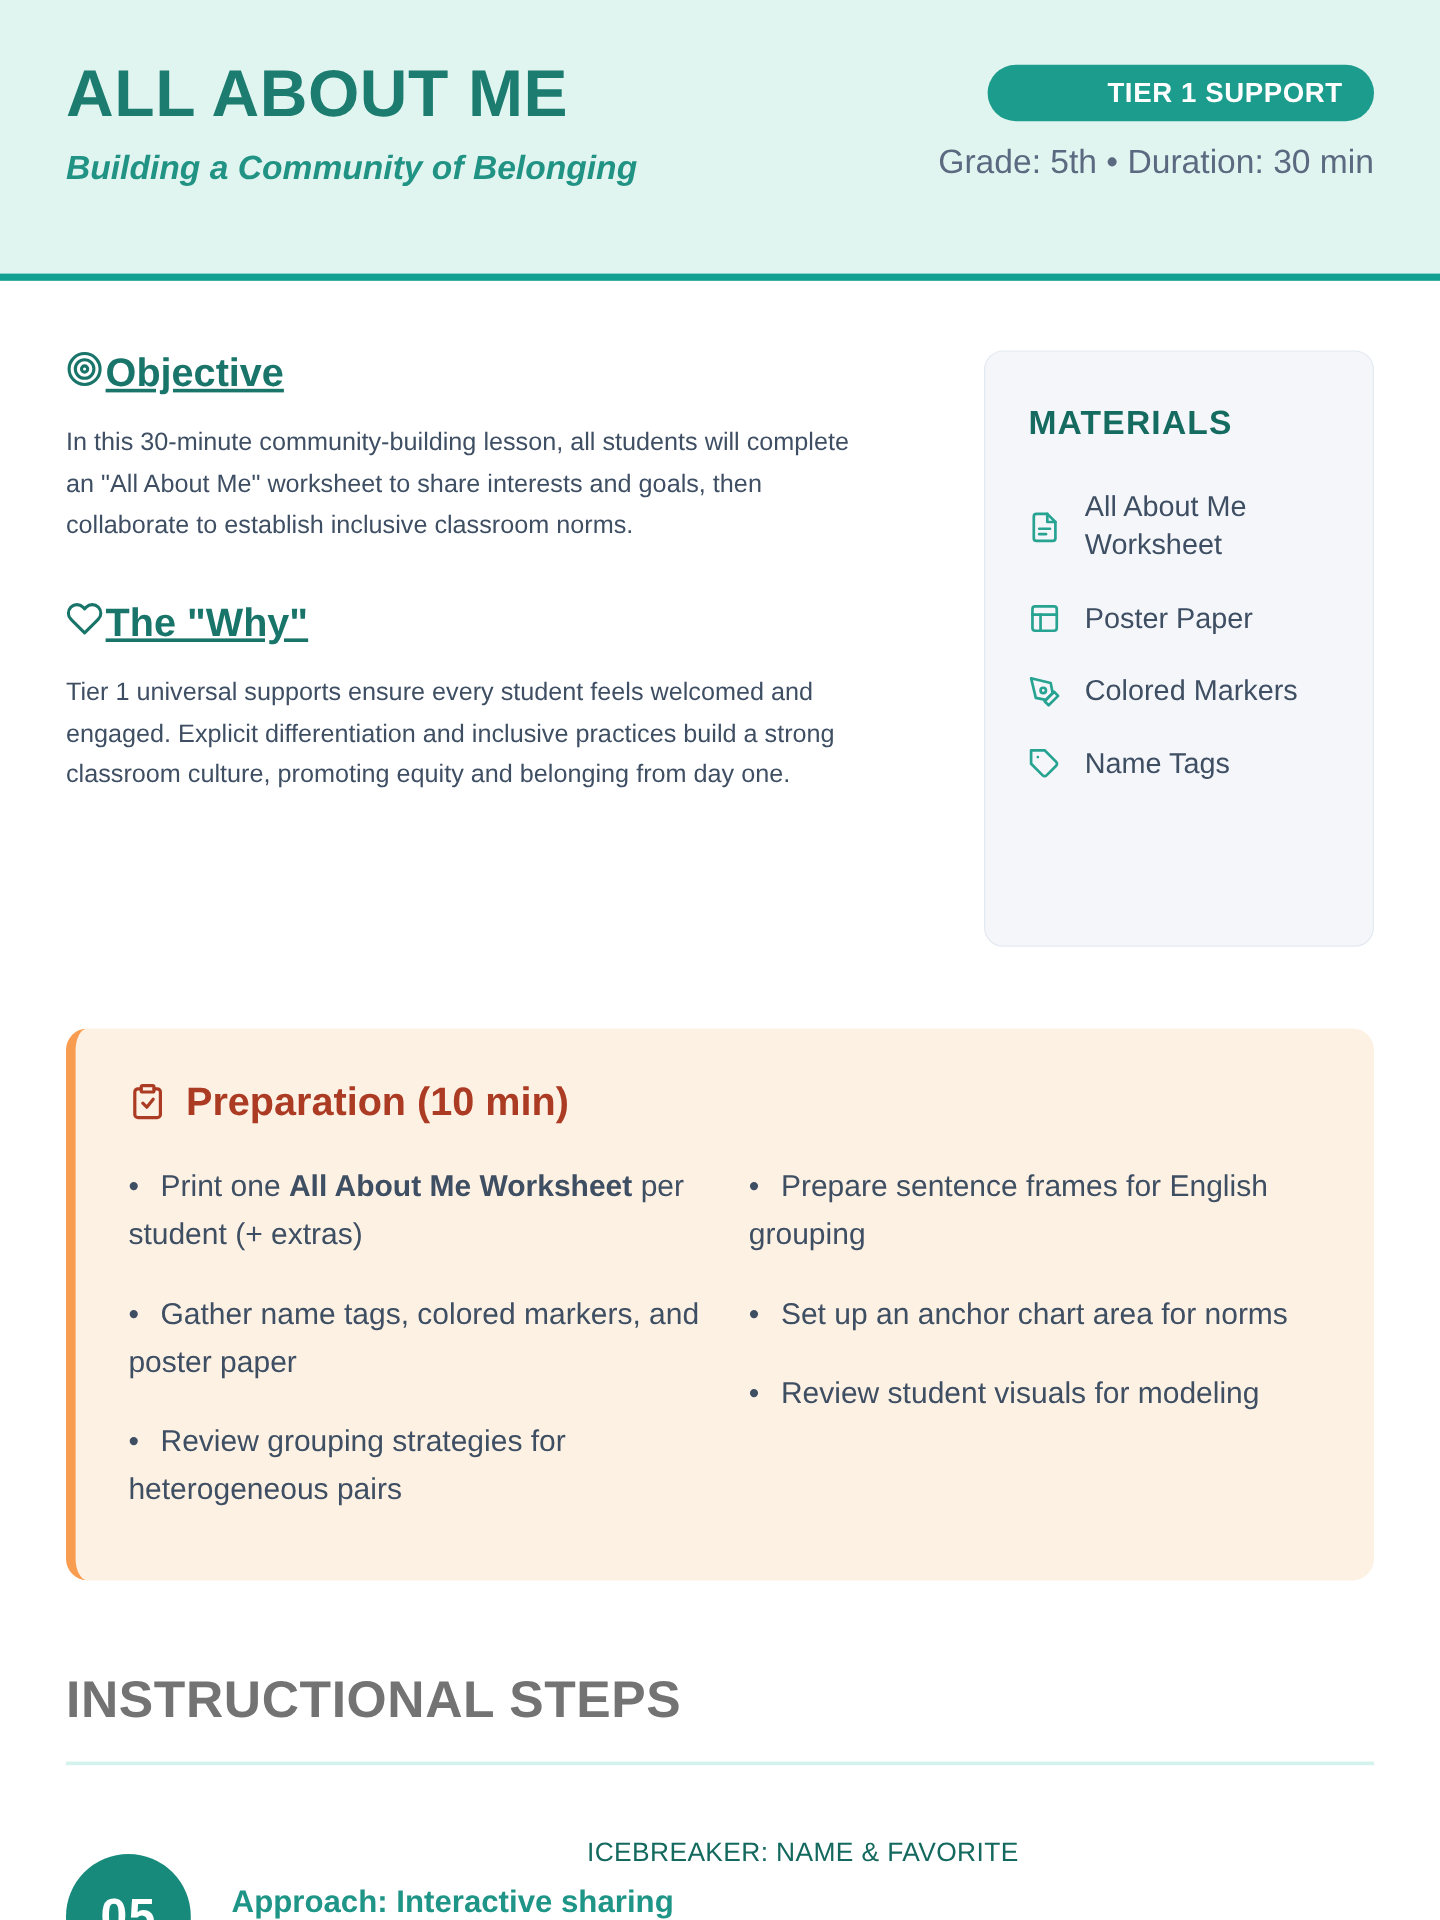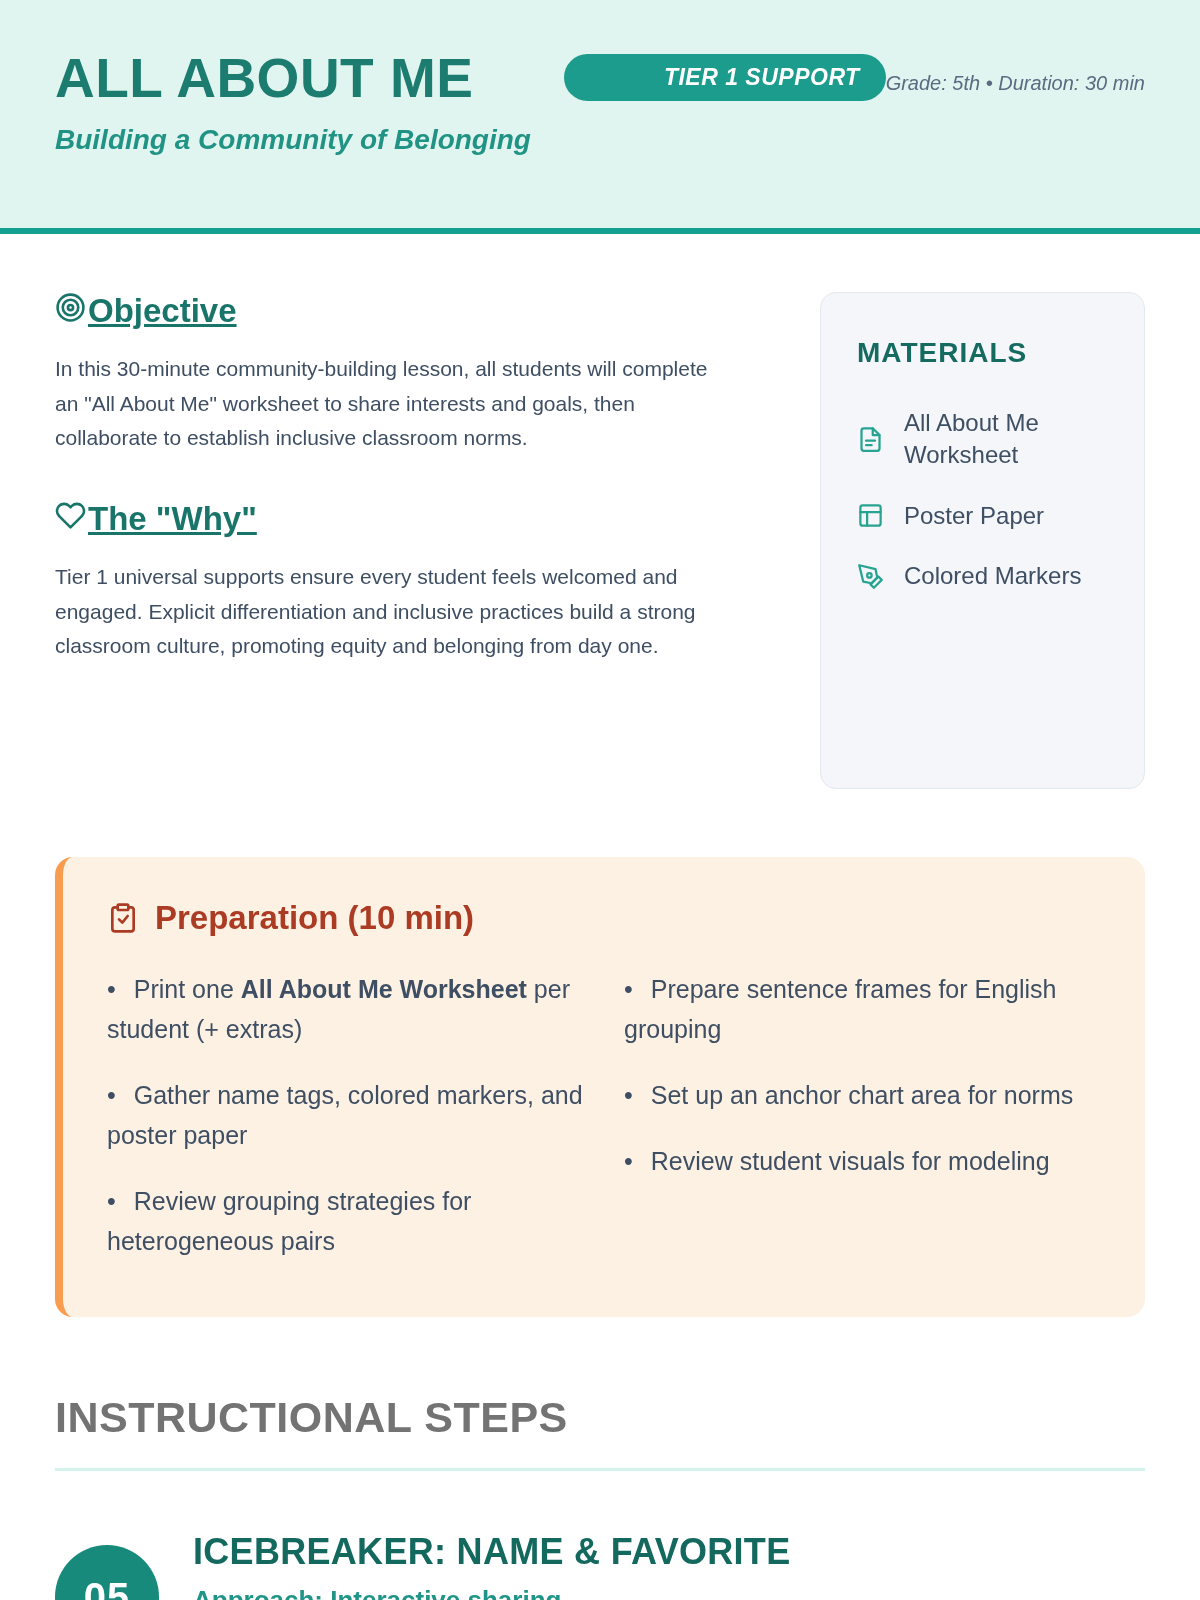--- a/index.html
+++ b/index.html
@@ -28,27 +28,27 @@
     display:flex;justify-content:space-between;align-items:flex-start;
     height:234px;
   }
   .title{
     color:#1b7c6f;font-size:55px;font-weight:800;letter-spacing:0.5px;
     line-height:1.05;
   }
   .subtitle{
     margin-top:16px;color:#219384;font-size:28px;font-weight:700;font-style:italic;
   }
-  .header-right{display:flex;flex-direction:row;align-items:flex-start;padding-top:4px;font-style:italic;}
+  .header-right{display:flex;flex-direction:column;align-items:flex-end;padding-top:4px;}
   .badge{
     width:322px;height:47px;border-radius:24px;background:var(--teal);
     color:#ffffff;font-size:23px;font-weight:700;letter-spacing:0.5px;
     display:flex;align-items:center;justify-content:flex-end;padding-right:26px;
   }
-  .meta{margin-top:18px;color:var(--meta-gray);font-size:20px;}
+  .meta{margin-top:18px;color:var(--meta-gray);font-size:28px;}
 
   
   main{padding:0 55px;}
   .two-col{display:flex;gap:90px;margin-top:58px;}
   .left-col{flex:1;min-width:0;max-width:678px;}
 
   .section-heading{
     display:flex;align-items:flex-start;gap:2px;
     color:var(--teal-dark);font-size:33px;font-weight:700;
     margin-bottom:22px;
@@ -104,21 +104,21 @@
   .steps-divider{height:3px;background:var(--divider-mint);margin-top:26px;}
 
   .step{display:flex;gap:34px;margin-top:56px;}
   .step-circle{
     width:104px;height:104px;border-radius:50%;background:#188a7c;
     color:#ffffff;font-size:40px;font-weight:700;letter-spacing:1px;
     display:flex;align-items:center;justify-content:center;flex:0 0 auto;
     margin-top:18px;
   }
   .step-content{flex:1;min-width:0;padding-top:4px;}
-  .step-title{color:#14695f;font-size:36px;font-weight:700;letter-spacing:0.3px;}
+  .step-title{color:#14695f;font-size:22px;font-weight:400;letter-spacing:0.3px;text-align:center;}
   .approach-link{
     display:inline-block;margin-top:12px;padding-bottom:9px;
     color:#1f9587;font-size:26px;font-weight:700;
     border-bottom:3px solid #1f9587;text-decoration:none;
   }
 </style>
 </head>
 <body>
 
 <header class="page-header">
@@ -188,20 +188,29 @@
         </li>
         <li class="mat-item">
           <span class="icon">
             <svg viewBox="0 0 24 24" width="27" height="27" fill="none" stroke="currentColor" stroke-width="2" stroke-linecap="round" stroke-linejoin="round">
               <path d="M12 19l7-7 3 3-7 7-3-3z"></path>
                 <path d="M18 13l-1.5-7.5L2 2l3.5 14.5L13 18l5-5z"></path>
                 <circle cx="11" cy="11" r="2"></circle>
             </svg>
           </span>
           <span class="mat-label">Colored Markers</span>
+        </li>
+        <li class="mat-item">
+          <span class="icon">
+            <svg viewBox="0 0 24 24" width="27" height="27" fill="none" stroke="currentColor" stroke-width="2" stroke-linecap="round" stroke-linejoin="round">
+              <path d="M20.59 13.41l-7.17 7.17a2 2 0 0 1-2.83 0L2 12V2h10l8.59 8.59a2 2 0 0 1 0 2.83z"></path>
+                <line x1="7" y1="7" x2="7.01" y2="7"></line>
+            </svg>
+          </span>
+          <span class="mat-label">Name Tags</span>
         </li>
       </ul>
     </aside>
   </div>
 
   <section class="prep-card">
     <div class="prep-heading">
       <span class="icon">
         <svg viewBox="0 0 24 24" width="32" height="32" fill="none" stroke="#ac3b24" stroke-width="2" stroke-linecap="round" stroke-linejoin="round">
           <path d="M16 4h2a2 2 0 0 1 2 2v14a2 2 0 0 1-2 2H6a2 2 0 0 1-2-2V6a2 2 0 0 1 2-2h2"></path>

